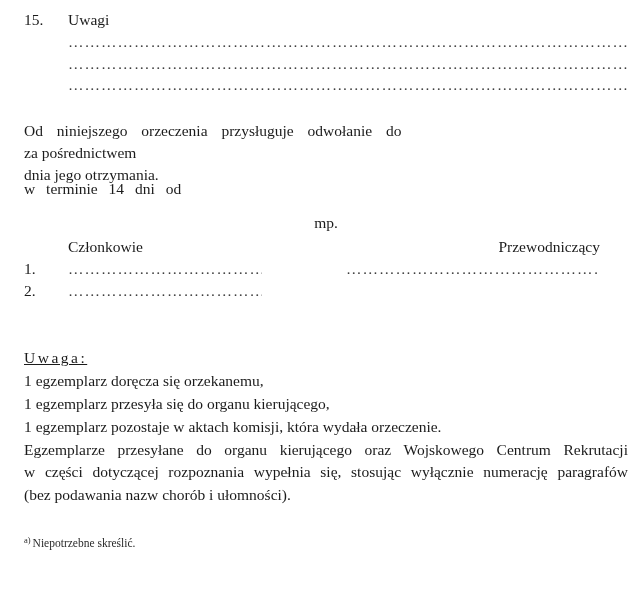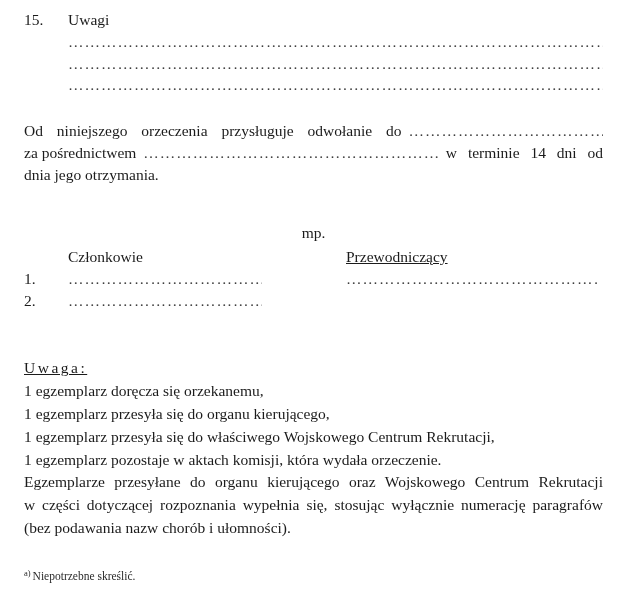--- a/index.html
+++ b/index.html
@@ -5,48 +5,48 @@
   html, body { margin: 0; padding: 0; }
   body {
     width: 640px; height: 595px;
     background: #ffffff;
     overflow: hidden;
     font-family: "Liberation Serif", "DejaVu Serif", serif;
     font-size: 15.5px;
     color: #1b1b1b;
     line-height: 22px;
   }
-  .page { padding: 9px 37px 0 24px; box-sizing: border-box; width: 640px; height: 586px; }
+  .page { padding: 9px 12px 0 24px; box-sizing: border-box; width: 640px; height: 586px; }
 
   .num-col { display: inline-block; width: 44px; flex: 0 0 44px; }
 
   .flexrow { display: flex; }
 
   .dots {
     overflow: hidden;
     white-space: nowrap;
     color: #3d3d3d;
     letter-spacing: 1px;
   }
   .dots-fill { flex: 1 1 0; min-width: 0; }
   .dotlines { margin-left: 44px; }
   .dotline { overflow: hidden; white-space: nowrap; height: 21.5px; line-height: 21.5px; color:#3d3d3d; letter-spacing:1px; }
 
   .appeal { margin-top: 24px; }
-  .appeal-line { height: 22.4px; line-height: 22.4px; }
+  .appeal-line { height: 22.4px; line-height: 22.4px; flex-direction: column; }
   .appeal-flex { display: flex; gap: 7px; }
   .spread1 { word-spacing: 10px; white-space: nowrap; }
   .spread2 { word-spacing: 7px; white-space: nowrap; }
 
-  .mp { margin-top: 35px; text-align: center; height: 22px; }
+  .mp { margin-top: 25px; text-align: center; height: 22px; }
 
   .sig-headers { display: flex; margin-top: 2px; height: 22px; }
   .members-h { flex: 0 0 194px; text-align: left; }
   .gap-col { flex: 0 0 84px; }
-  .chairman-h { flex: 0 0 254px; text-align: left; text-decoration: underline; }
+  .chairman-h { flex: 0 0 254px; text-align: right; }
 
   .sig-row { display: flex; height: 22.4px; line-height: 22.4px; }
   .dots-left { flex: 0 0 194px; }
   .dots-right { flex: 0 0 254px; margin-left: 84px; }
 
   .note { margin-top: 45px; }
   .note > div { height: 22.8px; line-height: 22.8px; }
   .note-heading { letter-spacing: 2.5px; text-decoration: underline; }
   .just { text-align: justify; text-align-last: justify; }
 
@@ -97,21 +97,20 @@
   </div>
   <div class="sig-row">
     <span class="num-col">2.</span>
     <span class="dots dots-left">……………………………………………………………………………………………………………………………………………………</span>
   </div>
 
   <div class="note">
     <div class="note-heading">Uwaga:</div>
     <div>1 egzemplarz doręcza się orzekanemu,</div>
     <div>1 egzemplarz przesyła się do organu kierującego,</div>
-    <div>1 egzemplarz przesyła się do właściwego Wojskowego Centrum Rekrutacji,</div>
     <div>1 egzemplarz pozostaje w aktach komisji, która wydała orzeczenie.</div>
     <div class="just">Egzemplarze przesyłane do organu kierującego oraz Wojskowego Centrum Rekrutacji</div>
     <div class="just">w części dotyczącej rozpoznania wypełnia się, stosując wyłącznie numerację paragrafów</div>
     <div>(bez podawania nazw chorób i ułomności).</div>
   </div>
 
   <div class="footnote">
     <sup>a)</sup><span>Niepotrzebne skreślić.</span>
   </div>
 

